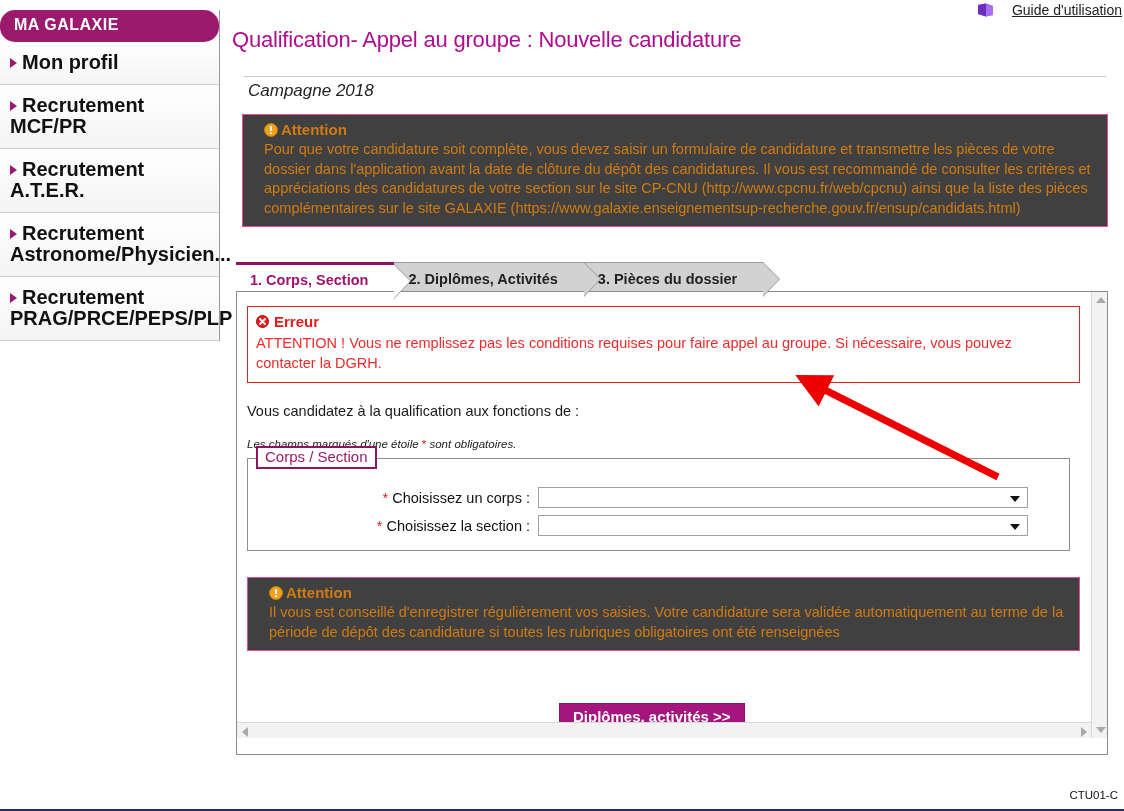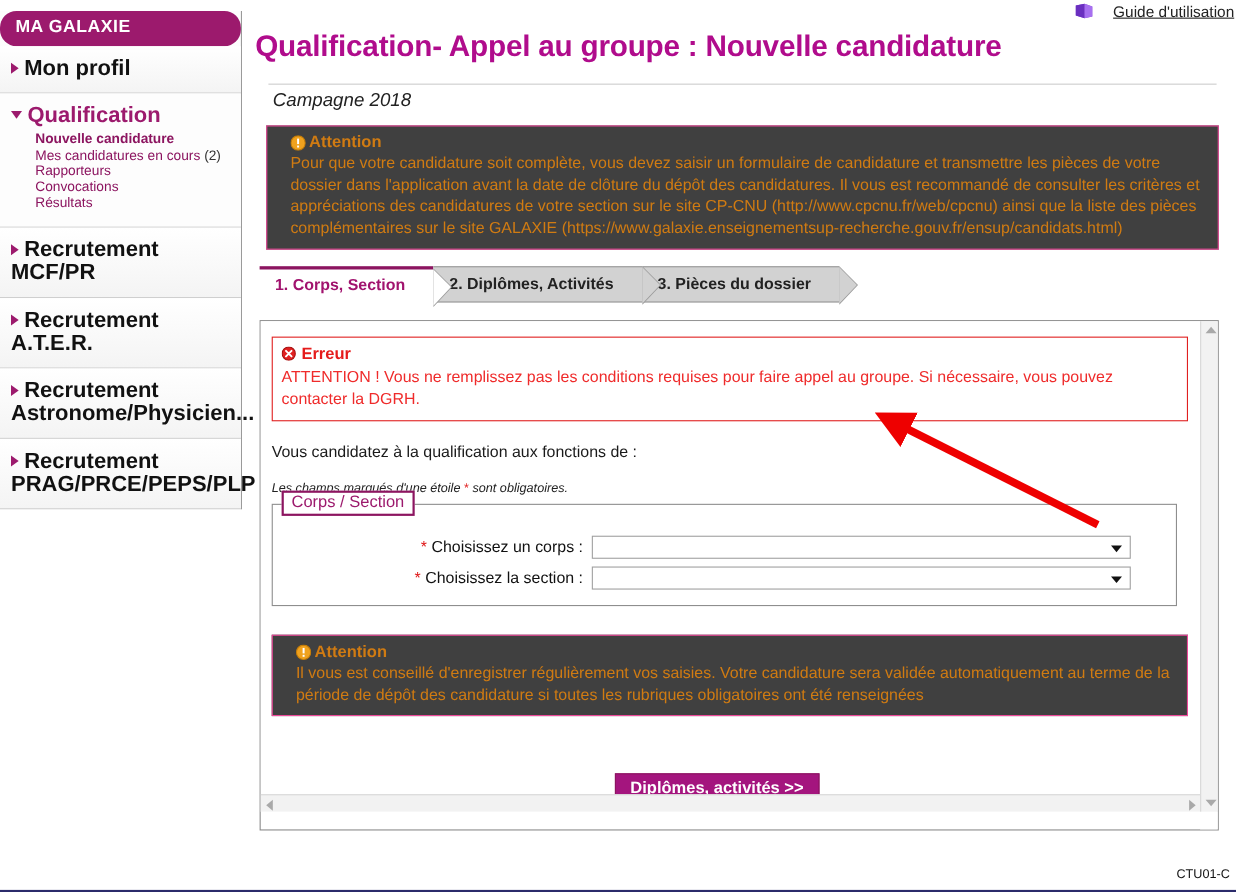--- a/index.html
+++ b/index.html
@@ -64,21 +64,21 @@
 
   .guide-row {
     position: absolute; right: 2px; top: 2px;
     display: flex; align-items: center; gap: 18px;
     font-size: 14px; color: #222;
   }
   .book-icon { width: 17px; height: 14px; display:block; }
 
   .page-title {
     position: absolute; left: 4px; top: 27px;
-    font-size: 27px; font-weight: bold; color: #b00c8c;
+    font-size: 22px; font-weight: normal; color: #b00c8c;
     letter-spacing: -0.2px;
     white-space: nowrap;
   }
   .title-rule {
     position: absolute; left: 16px; top: 76px; width: 862px;
     border-top: 1px solid #cccccc;
   }
   .campagne {
     position: absolute; left: 20px; top: 81px;
     font-size: 17px; font-style: italic; color: #222;
@@ -94,21 +94,21 @@
     display: flex; align-items: center; gap: 3px;
     font-size: 15px; font-weight: bold; color: #d07b12;
     margin-bottom: 2px;
   }
   .attn-body { font-size: 14.5px; color: #d07b12; line-height: 19.5px; }
   .ico-warn { width: 14px; height: 14px; display:block; }
 
   #attention-top { position: absolute; left: 14px; top: 114px; width: 866px; }
 
   
-  .tabs { position: absolute; left: 8px; top: 242px; height: 33px; }
+  .tabs { position: absolute; left: 8px; top: 262px; height: 33px; }
   .tab {
     position: relative; float: left; height: 33px;
     display: flex; align-items: center;
     padding: 0 26px 0 14px;
     font-size: 14.5px; font-weight: bold; color: #222;
     background: #d2d2d2;
     border-top: 1px solid #9a9a9a; border-bottom: 1px solid #9a9a9a;
   }
   .tab .chev {
     position: absolute; right: -16px; top: 0;
@@ -248,32 +248,20 @@
 
   <div class="sidebar">
     <div class="sidebar-header">MA GALAXIE</div>
 
     <div class="nav-block">
       <span class="nav-top">
         <span class="tri-right"></span><span>Mon profil</span>
       </span>
     </div>
 
-    <div class="nav-block open">
-      <span class="nav-top purple">
-        <span class="tri-down"></span><span>Qualification</span>
-      </span>
-      <div class="sub-list">
-        <a class="sub-item bold" href="#">Nouvelle candidature</a>
-        <a class="sub-item" href="#"><span>Mes candidatures en cours</span> <span class="count">(2)</span></a>
-        <a class="sub-item" href="#">Rapporteurs</a>
-        <a class="sub-item" href="#">Convocations</a>
-        <a class="sub-item" href="#">Résultats</a>
-      </div>
-    </div>
 
     <div class="nav-block">
       <span class="nav-top">
         <span class="tri-right"></span><span>Recrutement MCF/PR</span>
       </span>
     </div>
 
     <div class="nav-block">
       <span class="nav-top">
         <span class="tri-right"></span><span>Recrutement A.T.E.R.</span>

